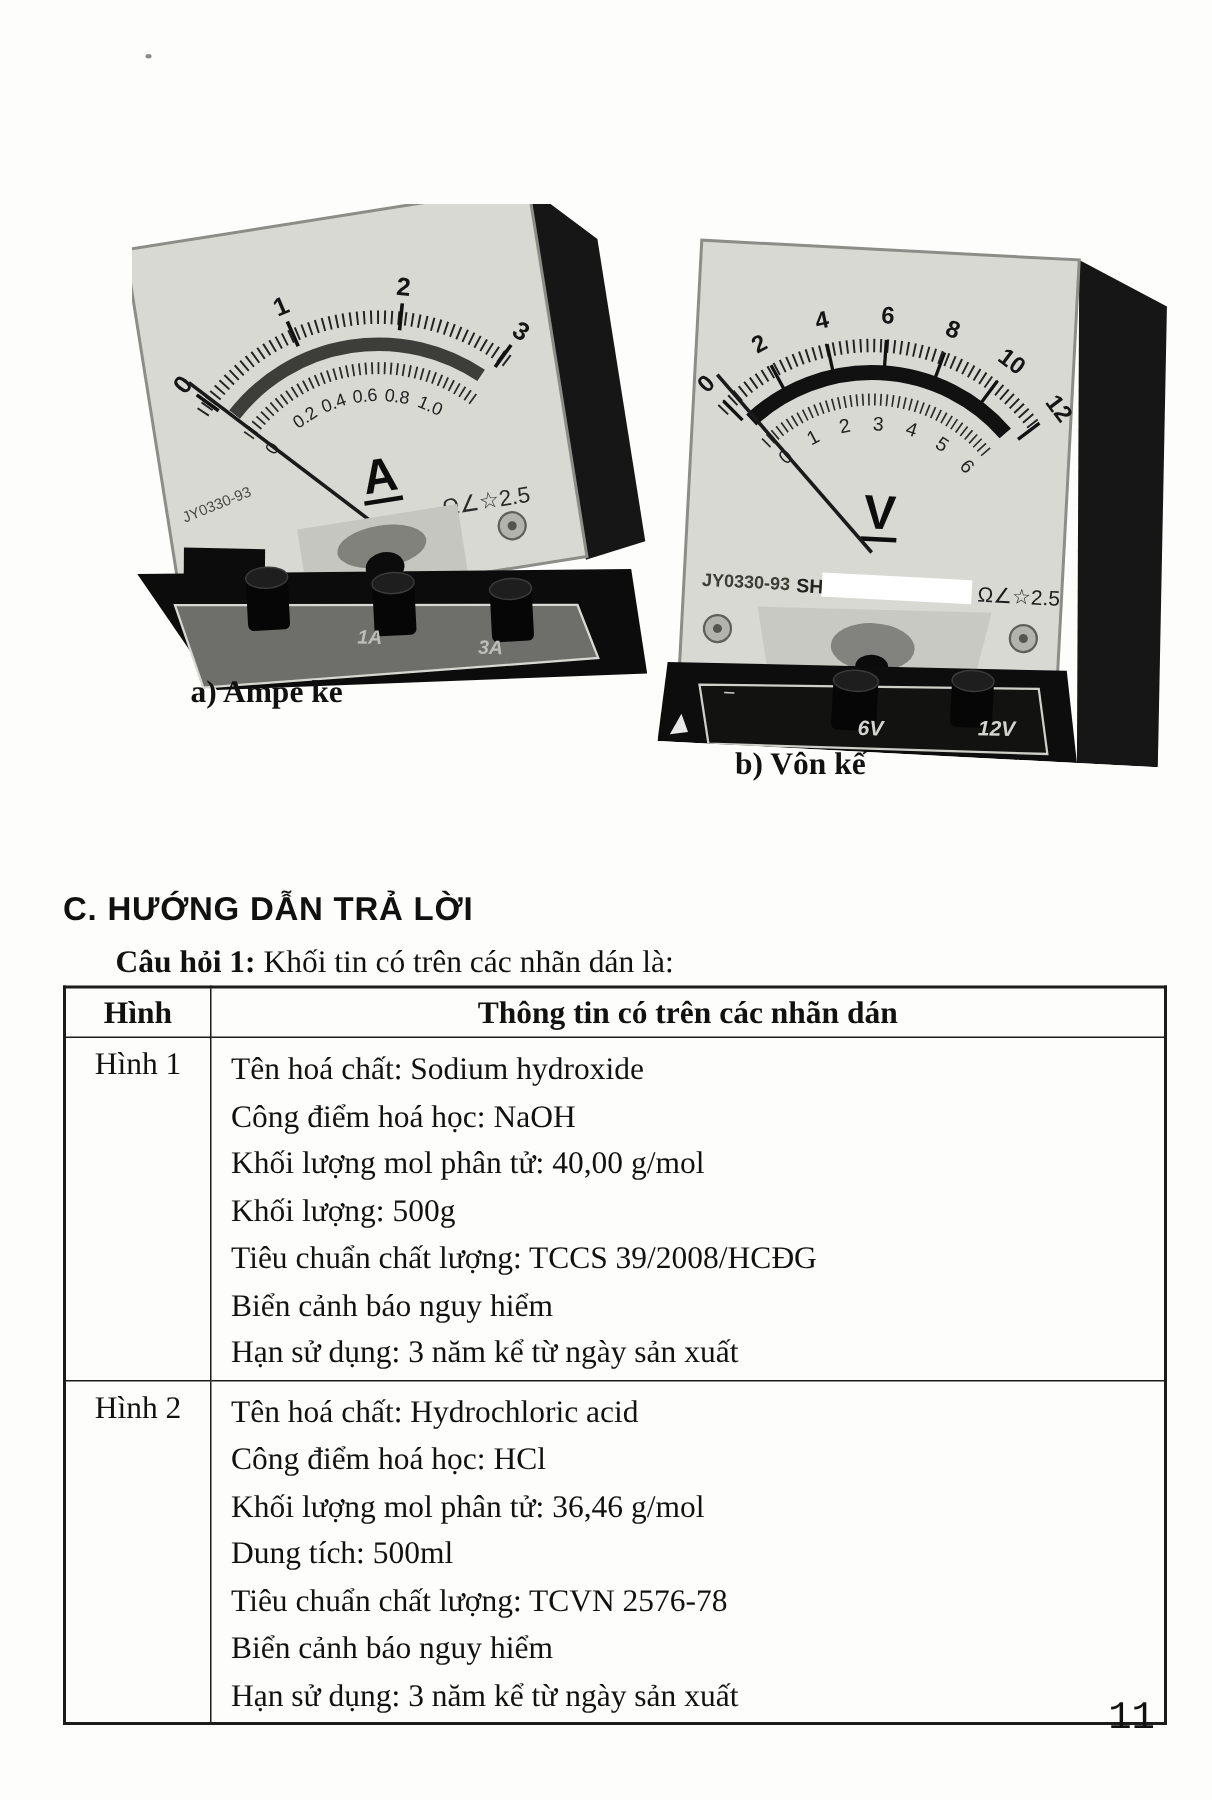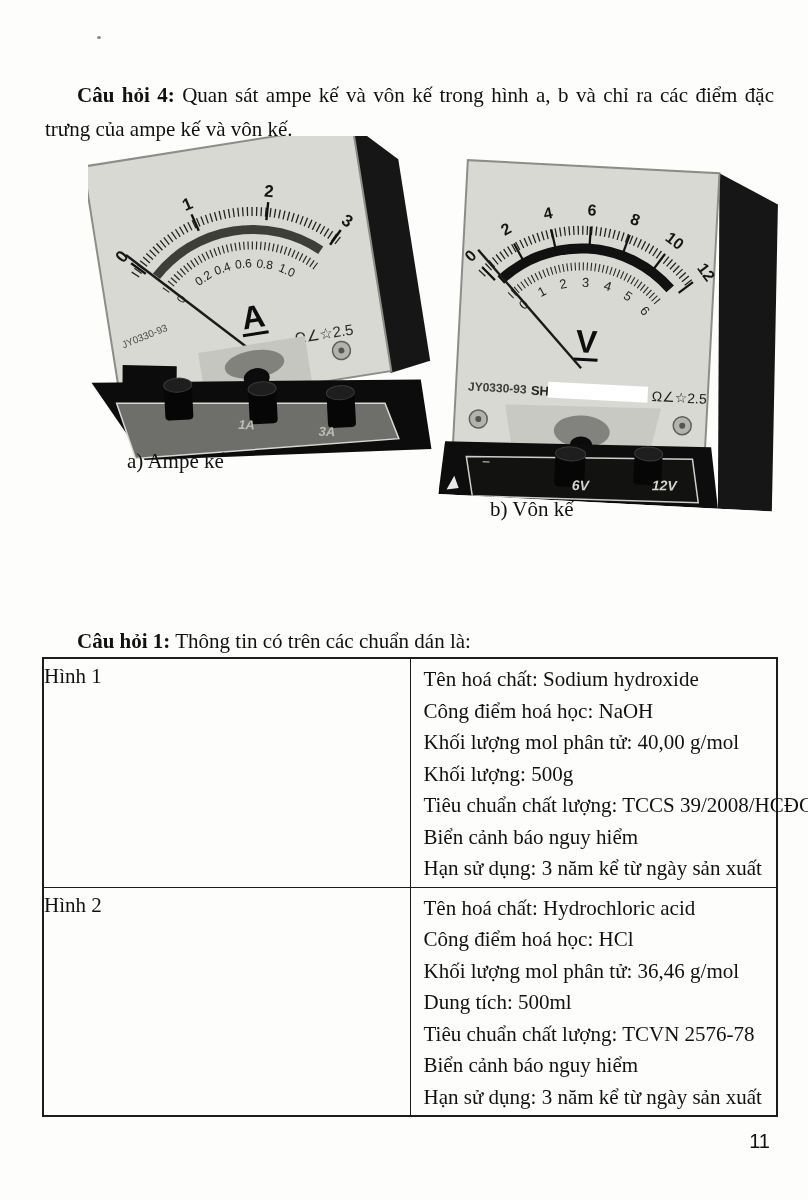--- a/index.html
+++ b/index.html
@@ -3,47 +3,46 @@
 <meta charset="utf-8">
 <style>
   html,body{margin:0;padding:0;background:#e8e8e8;}
   #page{position:relative;width:808px;height:1200px;background:#fdfdfc;margin:0 auto;overflow:hidden;
         font-family:"Liberation Serif","DejaVu Serif",serif;color:#111;}
   .para{position:absolute;left:45px;right:34px;font-size:21px;line-height:34px;text-align:justify;
         text-indent:32px;margin:0;}
   .q-label{font-weight:bold;}
   #section-heading{position:absolute;left:42px;top:593px;font-family:"Liberation Sans","DejaVu Sans",sans-serif;
         font-weight:bold;font-size:22px;letter-spacing:.5px;}
-  .fig-caption{position:absolute;font-size:21px;font-weight:normal;}
+  .fig-caption{position:absolute;font-size:21px;font-weight:bold;}
   #speck{position:absolute;left:97px;top:36px;width:4px;height:3px;background:#8a8a8a;border-radius:50%;}
   .meter{position:absolute;}
   #ammeter-fig{left:88px;top:136px;}
   #voltmeter-fig{left:447px;top:158px;transform:rotate(3deg);}
   
   #info-table{position:absolute;left:42px;top:657px;width:736px;border-collapse:collapse;
         font-size:21px;table-layout:fixed;}
   #info-table th,#info-table td{border:1px solid #1c1c1c;padding:0;vertical-align:top;}
   #info-table{border:2px solid #1c1c1c;}
   #info-table th{height:32px;font-weight:bold;text-align:center;vertical-align:middle;}
   .col-fig{width:96px;}
-  .fig-cell{text-align:left;padding-top:5px !important;}
+  .fig-cell{text-align:center;padding-top:5px !important;}
   .info-cell{padding:5px 8px 2px 13px !important;}
   .tline{line-height:31.5px;white-space:nowrap;}
-  #page-number{position:absolute;right:38px;top:1130px;font-family:Liberation Sans, sans-serif;
-        font-size:20px;}
+  #page-number{position:absolute;right:38px;top:1130px;font-family:Liberation Mono, monospace;
+        font-size:26px;}
   svg text{font-family:"Liberation Sans","DejaVu Sans",sans-serif;}
 </style>
 </head>
 <body>
 
 <div id="page">
 
   <div id="speck"></div>
 
-  <p class="para" style="top:78px"><span class="q-label">Câu hỏi 4:</span> <span>Quan sát ampe kế và vôn kế trong hình a, b và chỉ ra các điểm đặc trưng của ampe kế và vôn kế.</span></p>
 
   <div class="meter" id="ammeter-fig">
     <svg width="348" height="332" viewBox="0 0 348 332">
 
       <g transform="rotate(-9 170 250)">
         <polygon points="303,6 344,48 344,252 303,258" fill="#161616"></polygon>
         <rect x="32" y="6" width="272" height="250" fill="#d9d9d4" stroke="#8d8d88" stroke-width="2"></rect>
 
         <path d="M 66,121.3 A 140,140 0 0 1 274,121.3" fill="none" stroke="#222" stroke-width="9" stroke-dasharray="1.3,3.3"></path>
 
@@ -177,25 +176,30 @@
         <text x="133" y="334" font-size="14" font-style="italic" font-weight="bold" fill="#d4d4cf" transform="rotate(-2 133 334)">6V</text>
         <text x="213" y="330" font-size="14" font-style="italic" font-weight="bold" fill="#d4d4cf" transform="rotate(-2 213 330)">12V</text>
         <text x="42" y="315" font-size="14" fill="#c8c8c3">−</text>
         <polygon points="8,340 15,326 20,338" fill="#e8e8e8"></polygon>
       </g>
     </svg>
   </div>
   <div class="fig-caption" style="left:490px;top:497px">b) Vôn kế</div>
 
 
-
-  <p class="para" style="top:624px"><span class="q-label">Câu hỏi 1:</span> <span>Thông tin có trên các chuẩn dán là:</span></p>
+  <div id="section-heading">C. HƯỚNG DẪN TRẢ LỜI</div>
+
+  <p class="para" style="top:624px"><span class="q-label">Câu hỏi 1:</span> <span>Khối tin có trên các nhãn dán là:</span></p>
 
   <table id="info-table">
     <tbody>
+        <tr>
+      <th class="col-fig">Hình</th>
+      <th>Thông tin có trên các nhãn dán</th>
+    </tr>
     <tr>
       <td class="fig-cell">Hình 1</td>
       <td class="info-cell">
         <div class="tline">Tên hoá chất: Sodium hydroxide</div>
         <div class="tline">Công điểm hoá học: NaOH</div>
         <div class="tline">Khối lượng mol phân tử: 40,00 g/mol</div>
         <div class="tline">Khối lượng: 500g</div>
         <div class="tline">Tiêu chuẩn chất lượng: TCCS 39/2008/HCĐG</div>
         <div class="tline">Biển cảnh báo nguy hiểm</div>
         <div class="tline">Hạn sử dụng: 3 năm kể từ ngày sản xuất</div>

